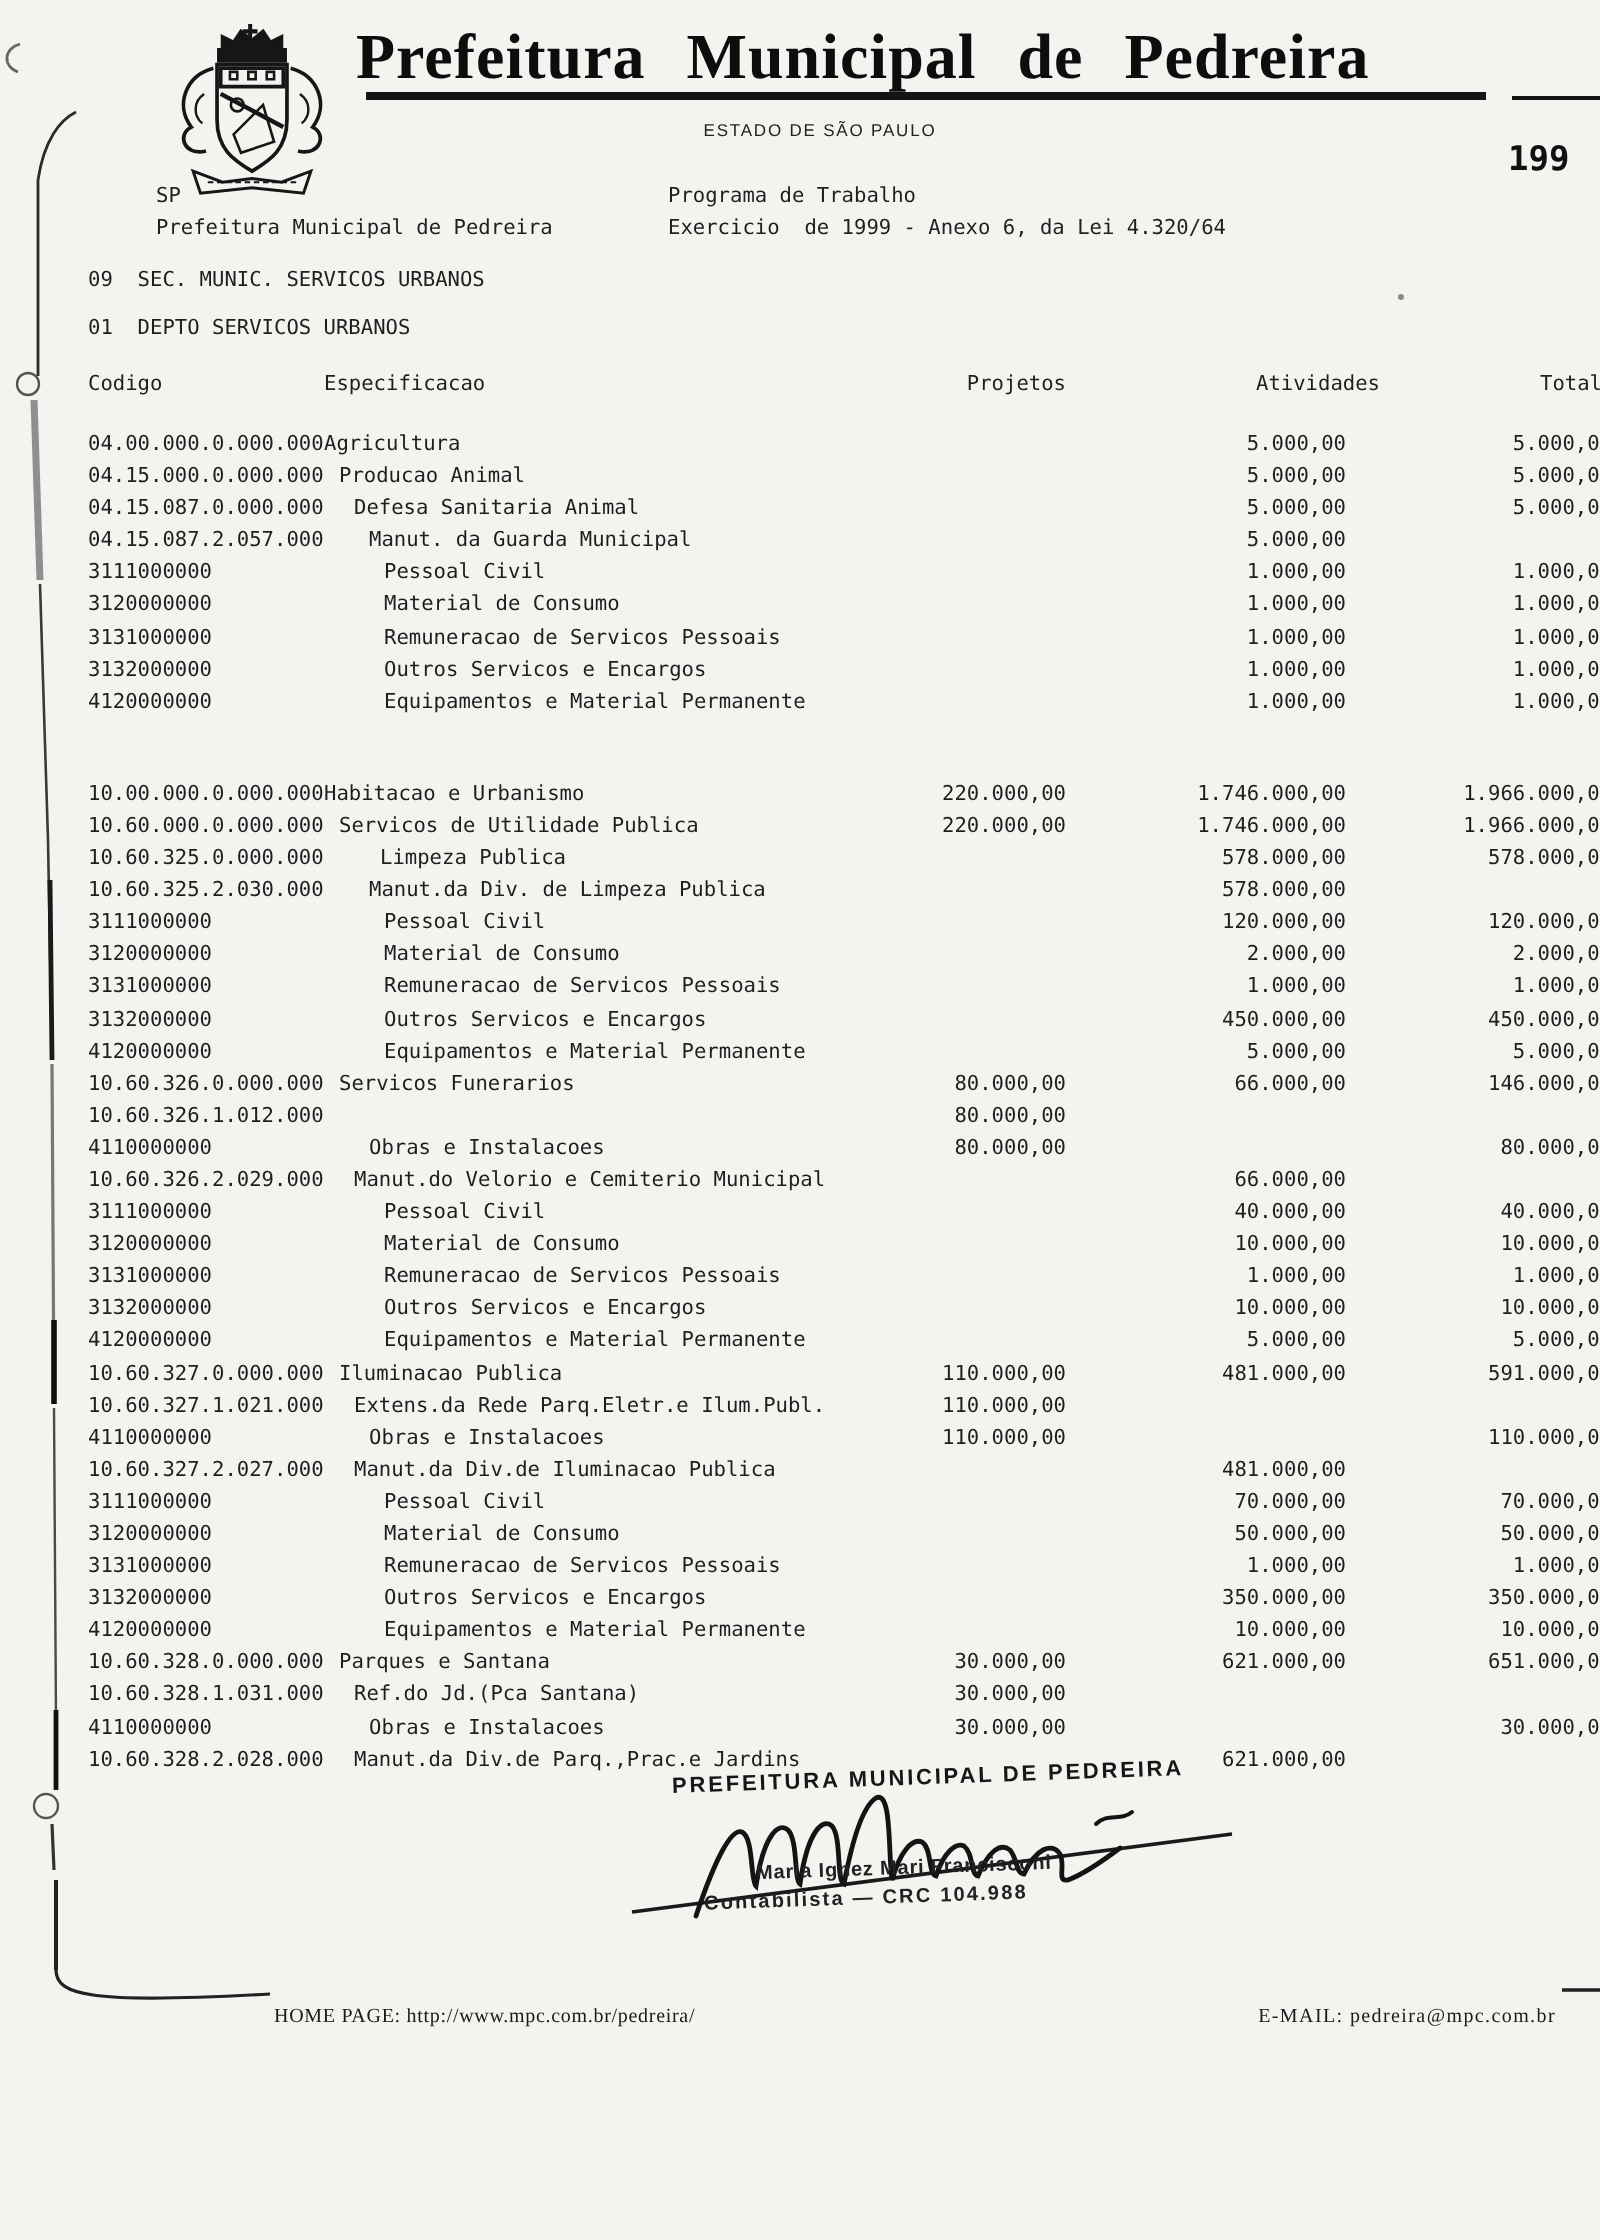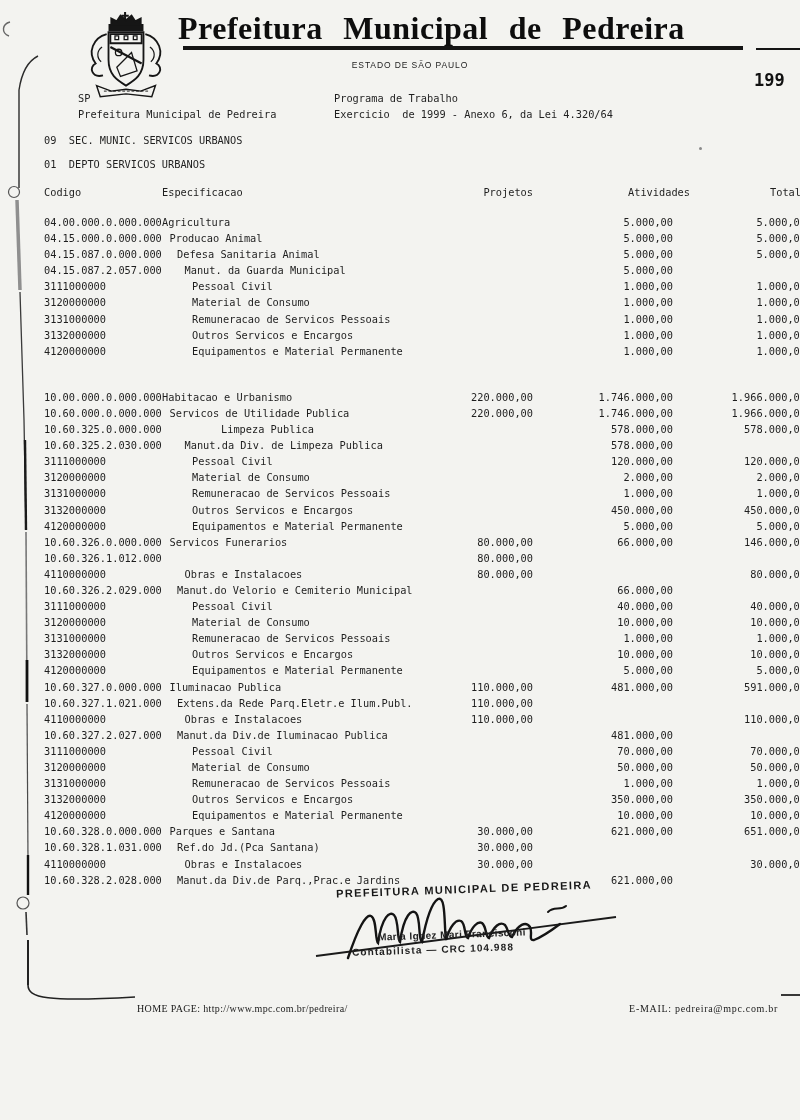--- a/index.html
+++ b/index.html
@@ -112,21 +112,21 @@
       <div class="trow"><span class="c-code">04.15.000.0.000.000</span><span class="c-spec" style="padding-left: 7.5px;">Producao Animal</span><span class="c-proj"></span><span class="c-ativ">5.000,00</span><span class="c-tot">5.000,00</span></div>
       <div class="trow"><span class="c-code">04.15.087.0.000.000</span><span class="c-spec" style="padding-left: 15px;">Defesa Sanitaria Animal</span><span class="c-proj"></span><span class="c-ativ">5.000,00</span><span class="c-tot">5.000,00</span></div>
       <div class="trow"><span class="c-code">04.15.087.2.057.000</span><span class="c-spec" style="padding-left: 22.5px;">Manut. da Guarda Municipal</span><span class="c-proj"></span><span class="c-ativ">5.000,00</span><span class="c-tot"></span></div>
       <div class="trow"><span class="c-code">3111000000</span><span class="c-spec" style="padding-left: 30px;">Pessoal Civil</span><span class="c-proj"></span><span class="c-ativ">1.000,00</span><span class="c-tot">1.000,00</span></div>
       <div class="trow"><span class="c-code">3120000000</span><span class="c-spec" style="padding-left: 30px;">Material de Consumo</span><span class="c-proj"></span><span class="c-ativ">1.000,00</span><span class="c-tot">1.000,00</span></div>
       <div class="trow"><span class="c-code">3131000000</span><span class="c-spec" style="padding-left: 30px;">Remuneracao de Servicos Pessoais</span><span class="c-proj"></span><span class="c-ativ">1.000,00</span><span class="c-tot">1.000,00</span></div>
       <div class="trow"><span class="c-code">3132000000</span><span class="c-spec" style="padding-left: 30px;">Outros Servicos e Encargos</span><span class="c-proj"></span><span class="c-ativ">1.000,00</span><span class="c-tot">1.000,00</span></div>
       <div class="trow"><span class="c-code">4120000000</span><span class="c-spec" style="padding-left: 30px;">Equipamentos e Material Permanente</span><span class="c-proj"></span><span class="c-ativ">1.000,00</span><span class="c-tot">1.000,00</span></div>
       <div class="trow gap"><span class="c-code">10.00.000.0.000.000</span><span class="c-spec">Habitacao e Urbanismo</span><span class="c-proj">220.000,00</span><span class="c-ativ">1.746.000,00</span><span class="c-tot">1.966.000,00</span></div>
       <div class="trow"><span class="c-code">10.60.000.0.000.000</span><span class="c-spec" style="padding-left: 7.5px;">Servicos de Utilidade Publica</span><span class="c-proj">220.000,00</span><span class="c-ativ">1.746.000,00</span><span class="c-tot">1.966.000,00</span></div>
-      <div class="trow"><span class="c-code">10.60.325.0.000.000</span><span class="c-spec" style="padding-left: 15px; margin-left: 44px;">Limpeza Publica</span><span class="c-proj"></span><span class="c-ativ">578.000,00</span><span class="c-tot">578.000,00</span></div>
+      <div class="trow"><span class="c-code">10.60.325.0.000.000</span><span class="c-spec" style="padding-left: 28px;">Limpeza Publica</span><span class="c-proj"></span><span class="c-ativ">578.000,00</span><span class="c-tot">578.000,00</span></div>
       <div class="trow"><span class="c-code">10.60.325.2.030.000</span><span class="c-spec" style="padding-left: 22.5px;">Manut.da Div. de Limpeza Publica</span><span class="c-proj"></span><span class="c-ativ">578.000,00</span><span class="c-tot"></span></div>
       <div class="trow"><span class="c-code">3111000000</span><span class="c-spec" style="padding-left: 30px;">Pessoal Civil</span><span class="c-proj"></span><span class="c-ativ">120.000,00</span><span class="c-tot">120.000,00</span></div>
       <div class="trow"><span class="c-code">3120000000</span><span class="c-spec" style="padding-left: 30px;">Material de Consumo</span><span class="c-proj"></span><span class="c-ativ">2.000,00</span><span class="c-tot">2.000,00</span></div>
       <div class="trow"><span class="c-code">3131000000</span><span class="c-spec" style="padding-left: 30px;">Remuneracao de Servicos Pessoais</span><span class="c-proj"></span><span class="c-ativ">1.000,00</span><span class="c-tot">1.000,00</span></div>
       <div class="trow"><span class="c-code">3132000000</span><span class="c-spec" style="padding-left: 30px;">Outros Servicos e Encargos</span><span class="c-proj"></span><span class="c-ativ">450.000,00</span><span class="c-tot">450.000,00</span></div>
       <div class="trow"><span class="c-code">4120000000</span><span class="c-spec" style="padding-left: 30px;">Equipamentos e Material Permanente</span><span class="c-proj"></span><span class="c-ativ">5.000,00</span><span class="c-tot">5.000,00</span></div>
       <div class="trow"><span class="c-code">10.60.326.0.000.000</span><span class="c-spec" style="padding-left: 7.5px;">Servicos Funerarios</span><span class="c-proj">80.000,00</span><span class="c-ativ">66.000,00</span><span class="c-tot">146.000,00</span></div>
       <div class="trow"><span class="c-code">10.60.326.1.012.000</span><span class="c-spec" style="padding-left: 2px; margin-top: 13px;">Obras e ampliacao de Cemiterio Municipal</span><span class="c-proj">80.000,00</span><span class="c-ativ"></span><span class="c-tot"></span></div>
       <div class="trow"><span class="c-code">4110000000</span><span class="c-spec" style="padding-left: 22.5px;">Obras e Instalacoes</span><span class="c-proj">80.000,00</span><span class="c-ativ"></span><span class="c-tot">80.000,00</span></div>
       <div class="trow"><span class="c-code">10.60.326.2.029.000</span><span class="c-spec" style="padding-left: 15px;">Manut.do Velorio e Cemiterio Municipal</span><span class="c-proj"></span><span class="c-ativ">66.000,00</span><span class="c-tot"></span></div>

